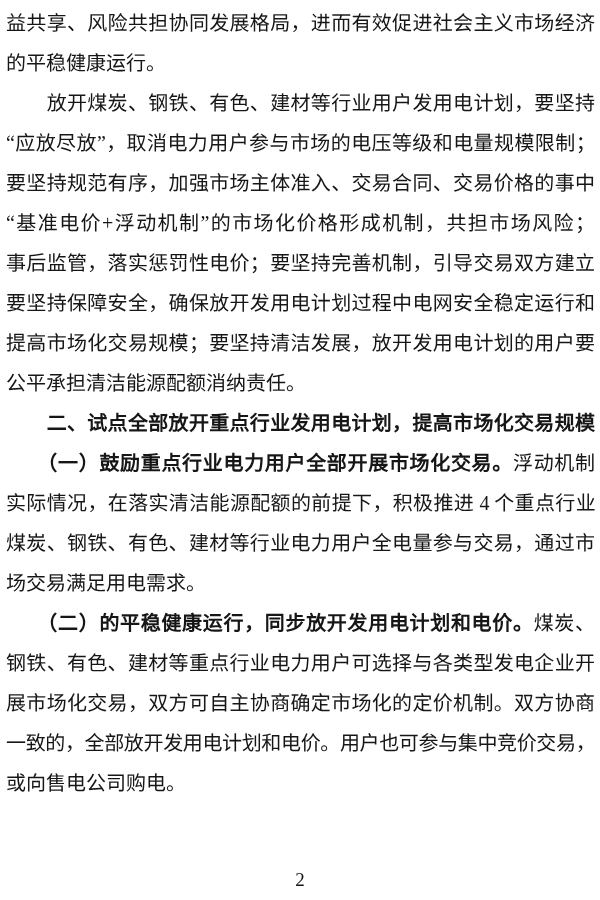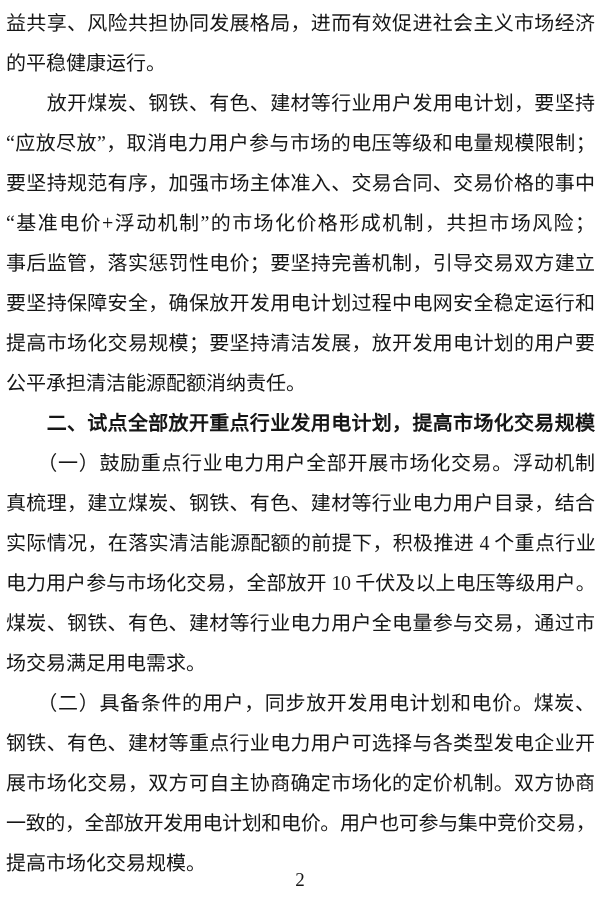--- a/index.html
+++ b/index.html
@@ -32,21 +32,21 @@
   }
   .line.tight {
     letter-spacing: -0.65px;
   }
   .line.heading-line,
   .seg-heading {
     font-family: "Liberation Sans", "DejaVu Sans", sans-serif;
     font-weight: 700;
   }
   .seg-lead {
-    font-weight: 400;
+    font-weight: 700;
   }
   .seg-normal {
     font-weight: 400;
   }
   .footer {
     position: absolute;
     left: 0; bottom: 9px;
     width: 100%;
     text-align: center;
     font-size: 19px;
@@ -69,28 +69,26 @@
       <div class="line"><span class="seg-normal">事后监管，落实惩罚性电价；要坚持完善机制，引导交易双方建立</span></div>
       <div class="line"><span class="seg-normal">要坚持保障安全，确保放开发用电计划过程中电网安全稳定运行和</span></div>
       <div class="line"><span class="seg-normal">提高市场化交易规模；要坚持清洁发展，放开发用电计划的用户要</span></div>
       <div class="line end"><span class="seg-normal">公平承担清洁能源配额消纳责任。</span></div>
     </div>
     <div class="para">
       <div class="line heading-line"><span class="seg-heading">　　二、试点全部放开重点行业发用电计划，提高市场化交易规模</span></div>
     </div>
     <div class="para">
       <div class="line"><span class="seg-lead">　　（一）鼓励重点行业电力用户全部开展市场化交易。</span><span class="seg-normal">浮动机制</span></div>
-      <div class="line"><span class="seg-normal">真梳理，建立煤炭、钢铁、有色、建材等行业电力用户目录，结合</span></div>
       <div class="line tight"><span class="seg-normal">实际情况，在落实清洁能源配额的前提下，积极推进 4 个重点行业</span></div>
-      <div class="line tight"><span class="seg-normal">电力用户参与市场化交易，全部放开 10 千伏及以上电压等级用户。</span></div>
       <div class="line"><span class="seg-normal">煤炭、钢铁、有色、建材等行业电力用户全电量参与交易，通过市</span></div>
       <div class="line end"><span class="seg-normal">场交易满足用电需求。</span></div>
     </div>
     <div class="para">
-      <div class="line"><span class="seg-lead">　　（二）具备条件的用户，同步放开发用电计划和电价。</span><span class="seg-normal">煤炭、</span></div>
+      <div class="line"><span class="seg-lead">　　（二）的平稳健康运行，同步放开发用电计划和电价。</span><span class="seg-normal">煤炭、</span></div>
       <div class="line"><span class="seg-normal">钢铁、有色、建材等重点行业电力用户可选择与各类型发电企业开</span></div>
       <div class="line"><span class="seg-normal">展市场化交易，双方可自主协商确定市场化的定价机制。双方协商</span></div>
       <div class="line tight"><span class="seg-normal">一致的，全部放开发用电计划和电价。用户也可参与集中竞价交易，</span></div>
-      <div class="line end"><span class="seg-normal">提高市场化交易规模。</span></div>
+      <div class="line end"><span class="seg-normal">或向售电公司购电。</span></div>
     </div>
   </div>
 
 <div class="footer">2</div>
 
 </body></html>

